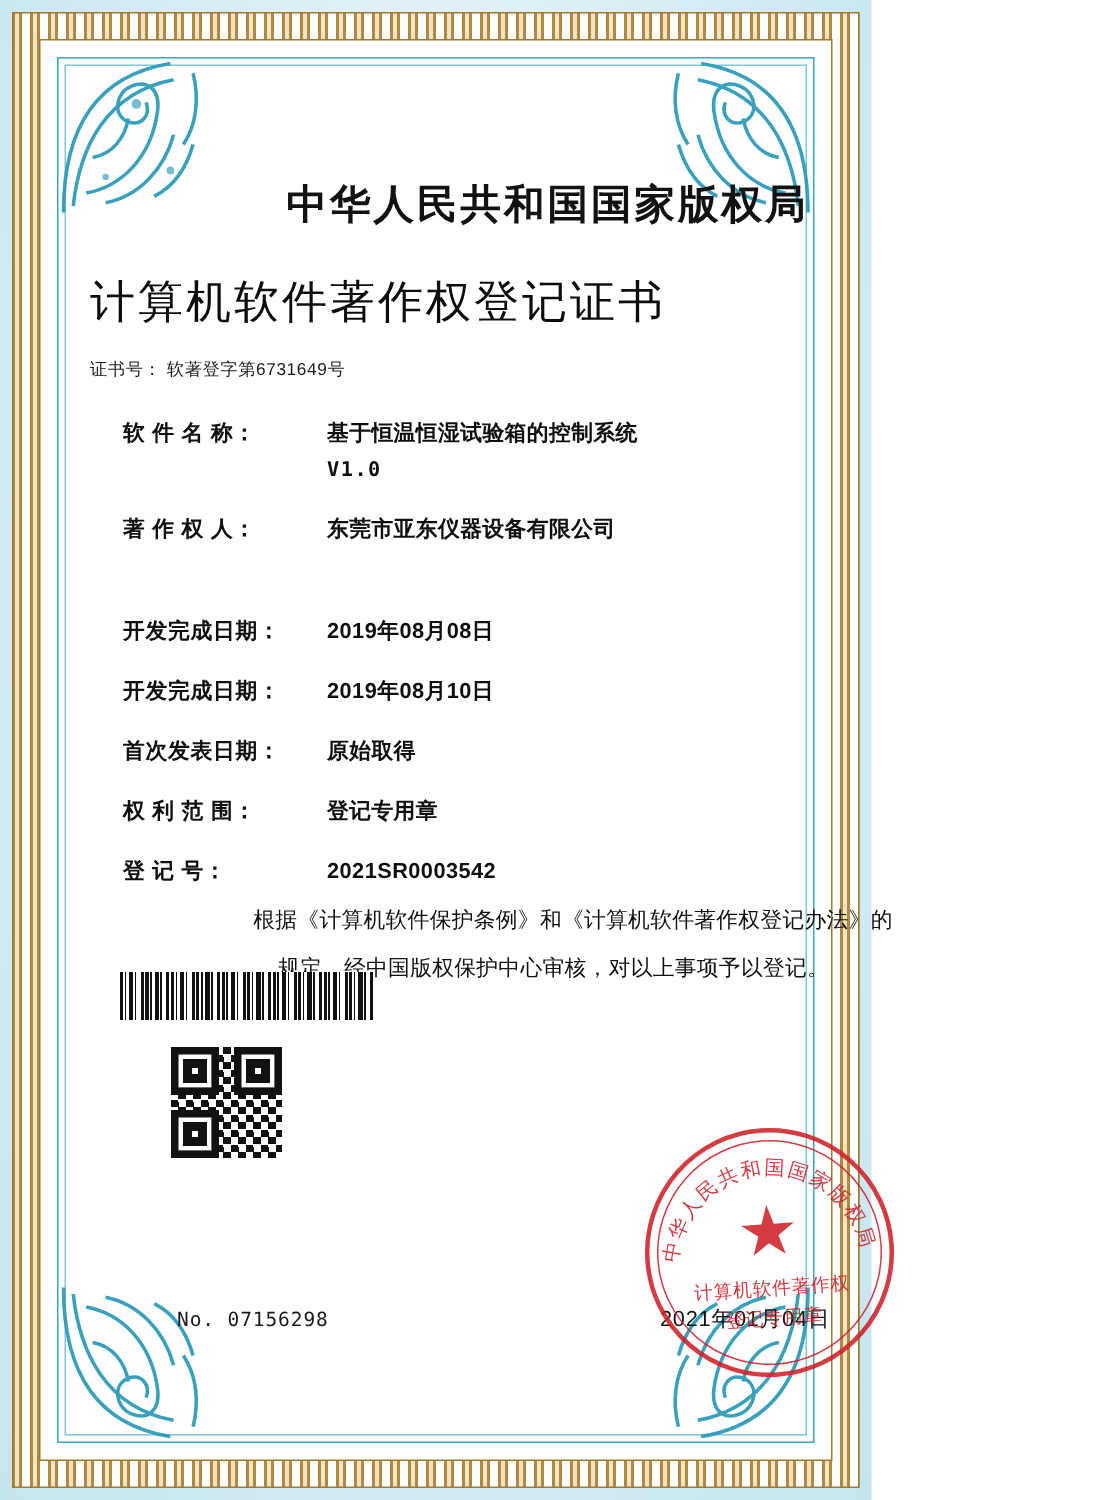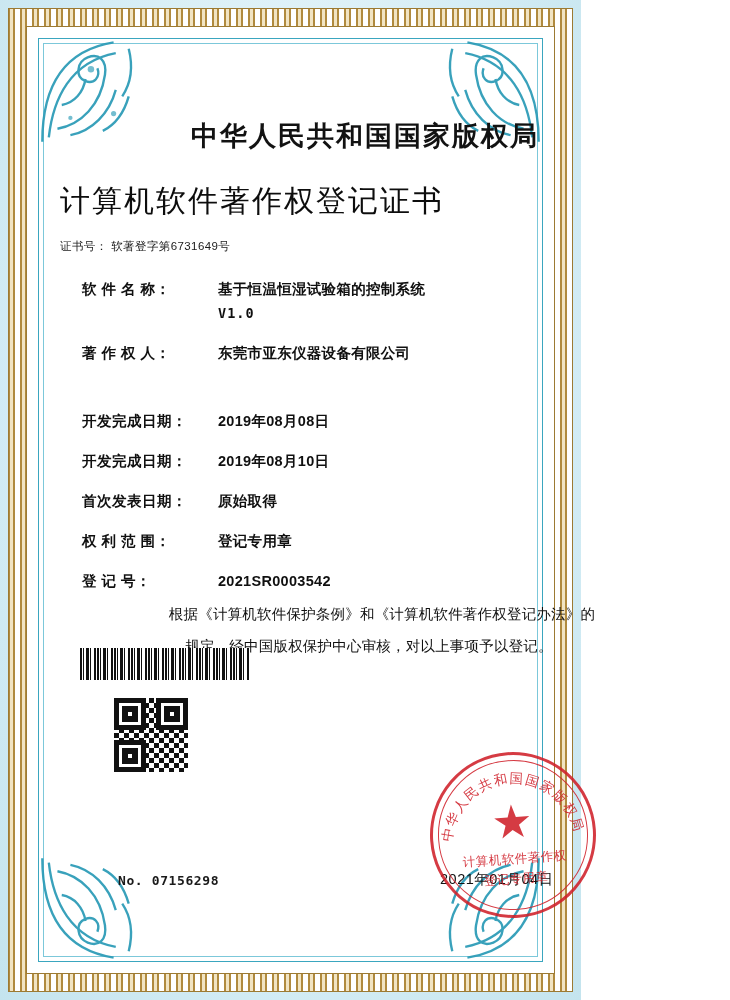--- a/index.html
+++ b/index.html
@@ -207,21 +207,20 @@
   }
 
   .serial {
     position: absolute;
     left: 118px;
     top: 873px;
     font-family: "DejaVu Sans Mono", monospace;
     font-size: 13px;
     color: #1a1a1a;
     letter-spacing: .6px;
-    font-weight: bold;
   }
   .issue-date {
     position: absolute;
     left: 440px;
     top: 870px;
     font-size: 14.5px;
     color: #121212;
     letter-spacing: .5px;
   }
 

